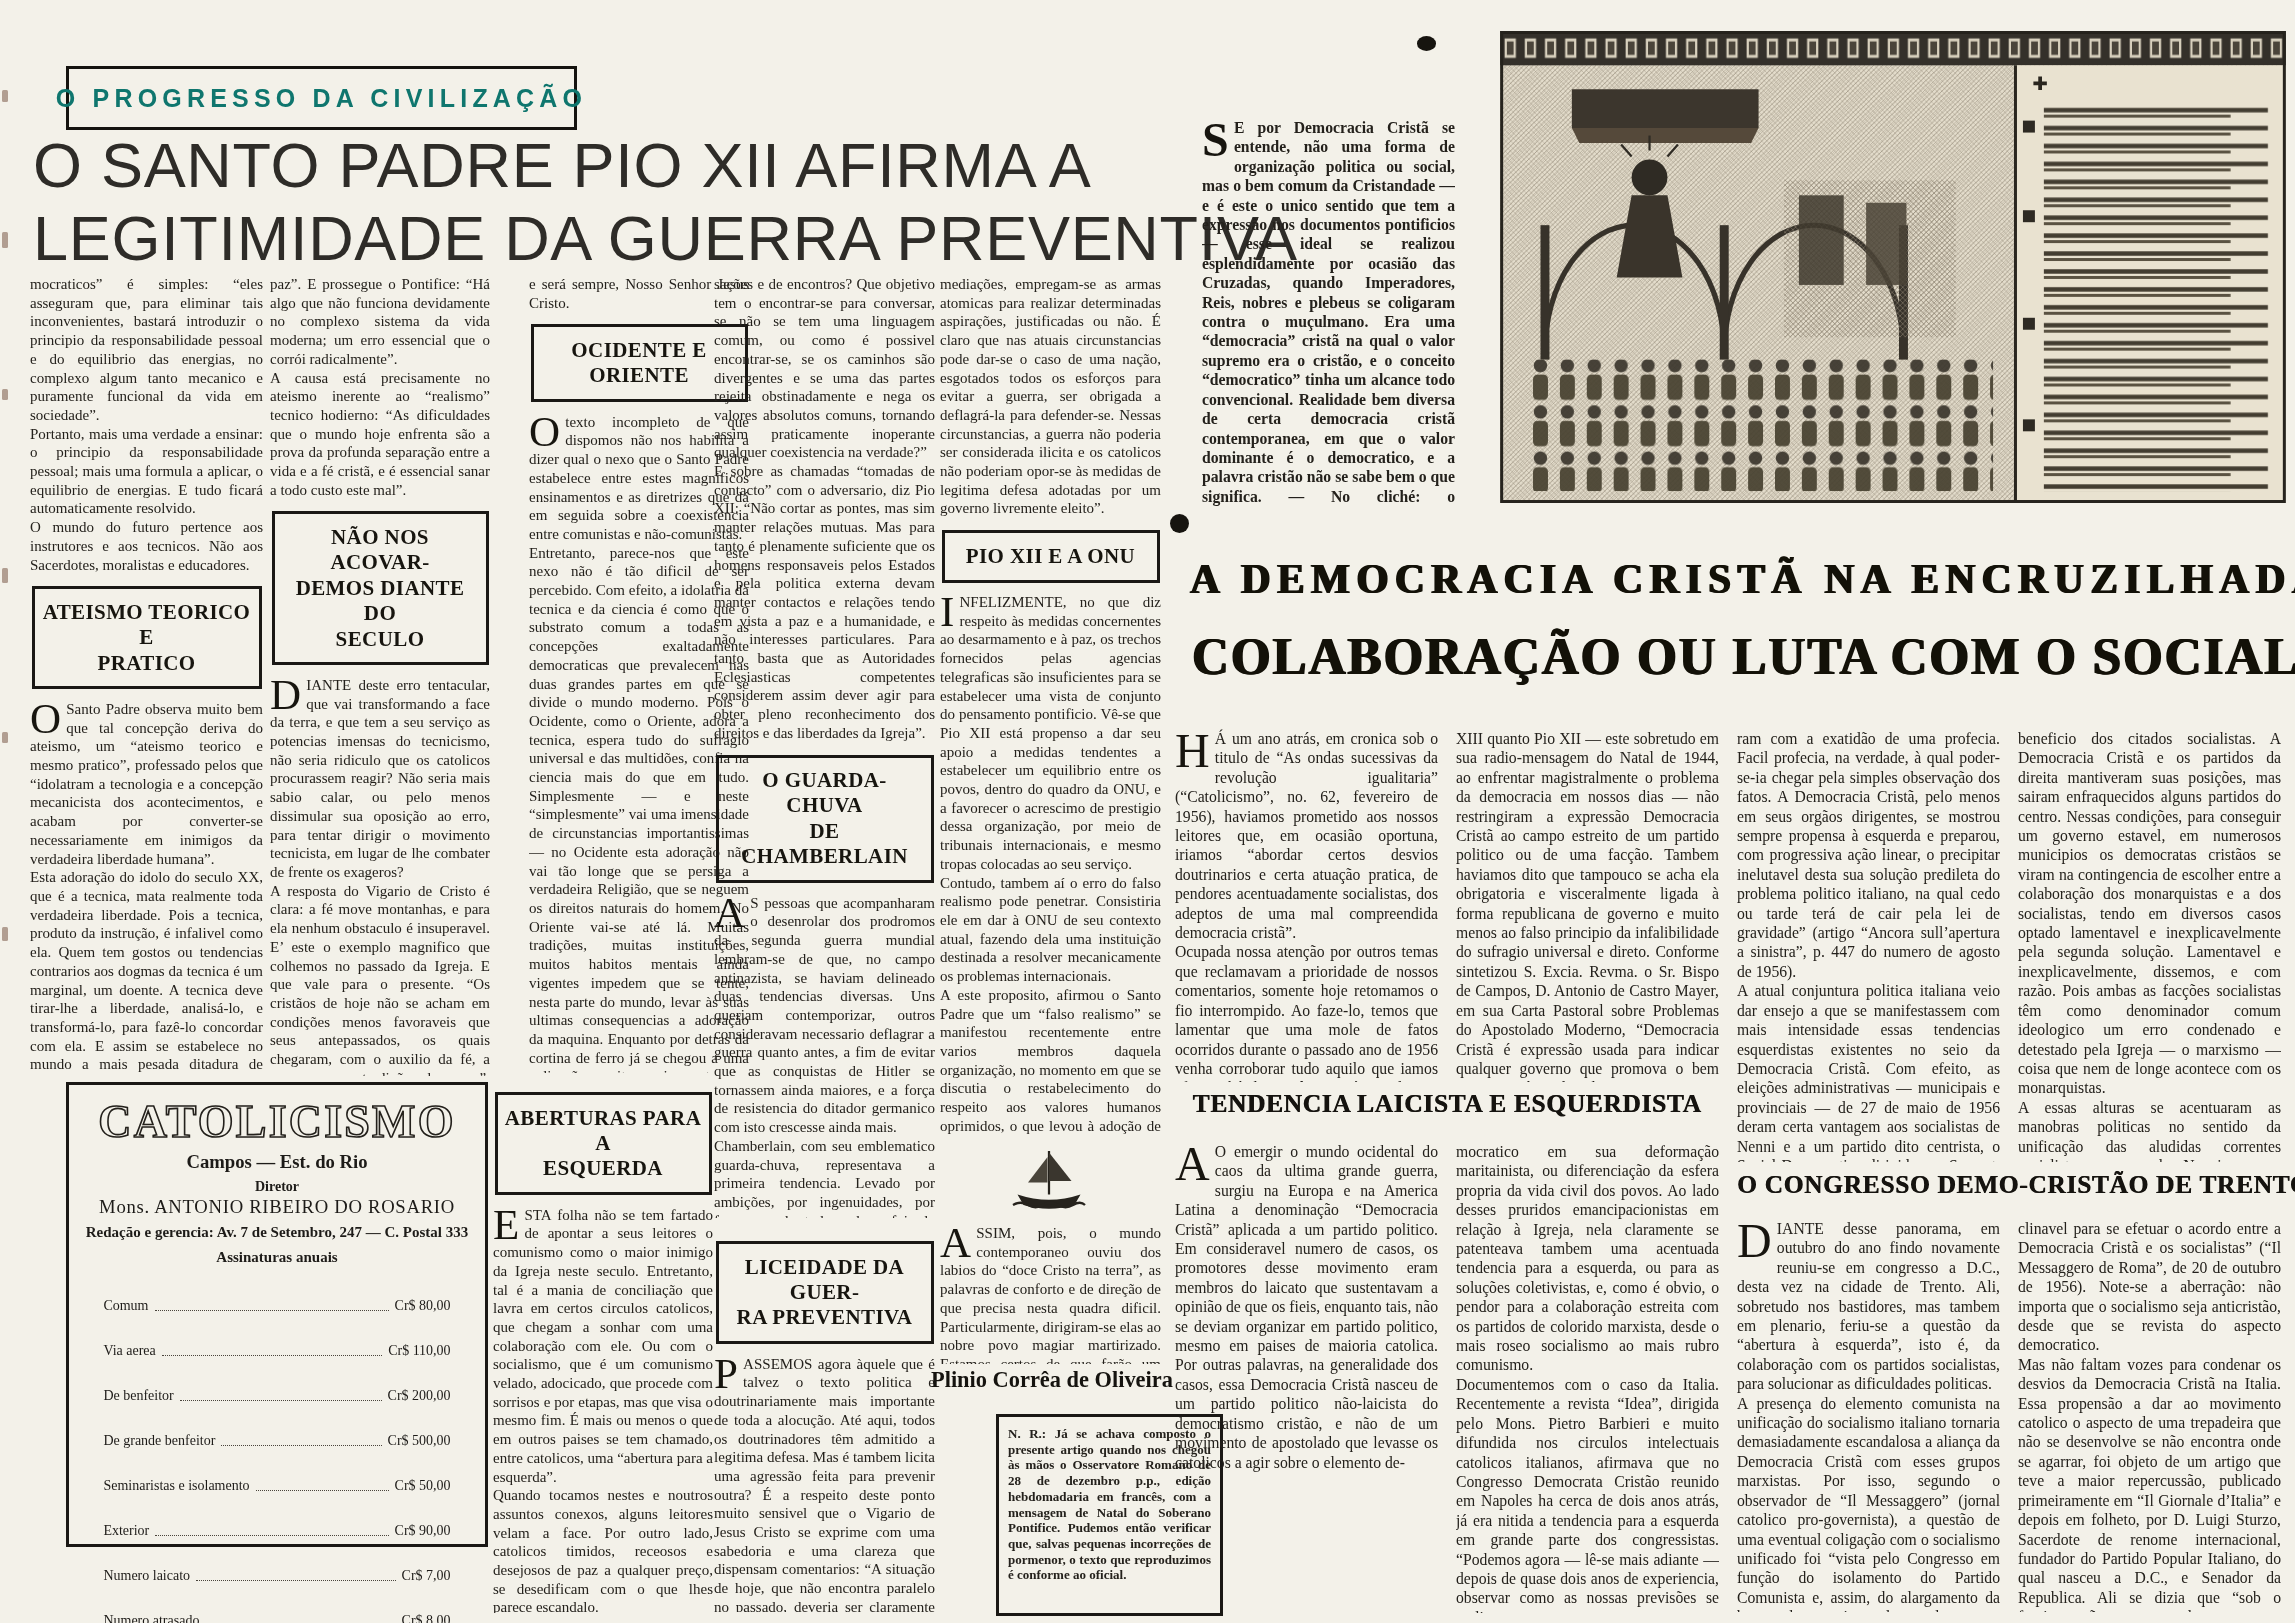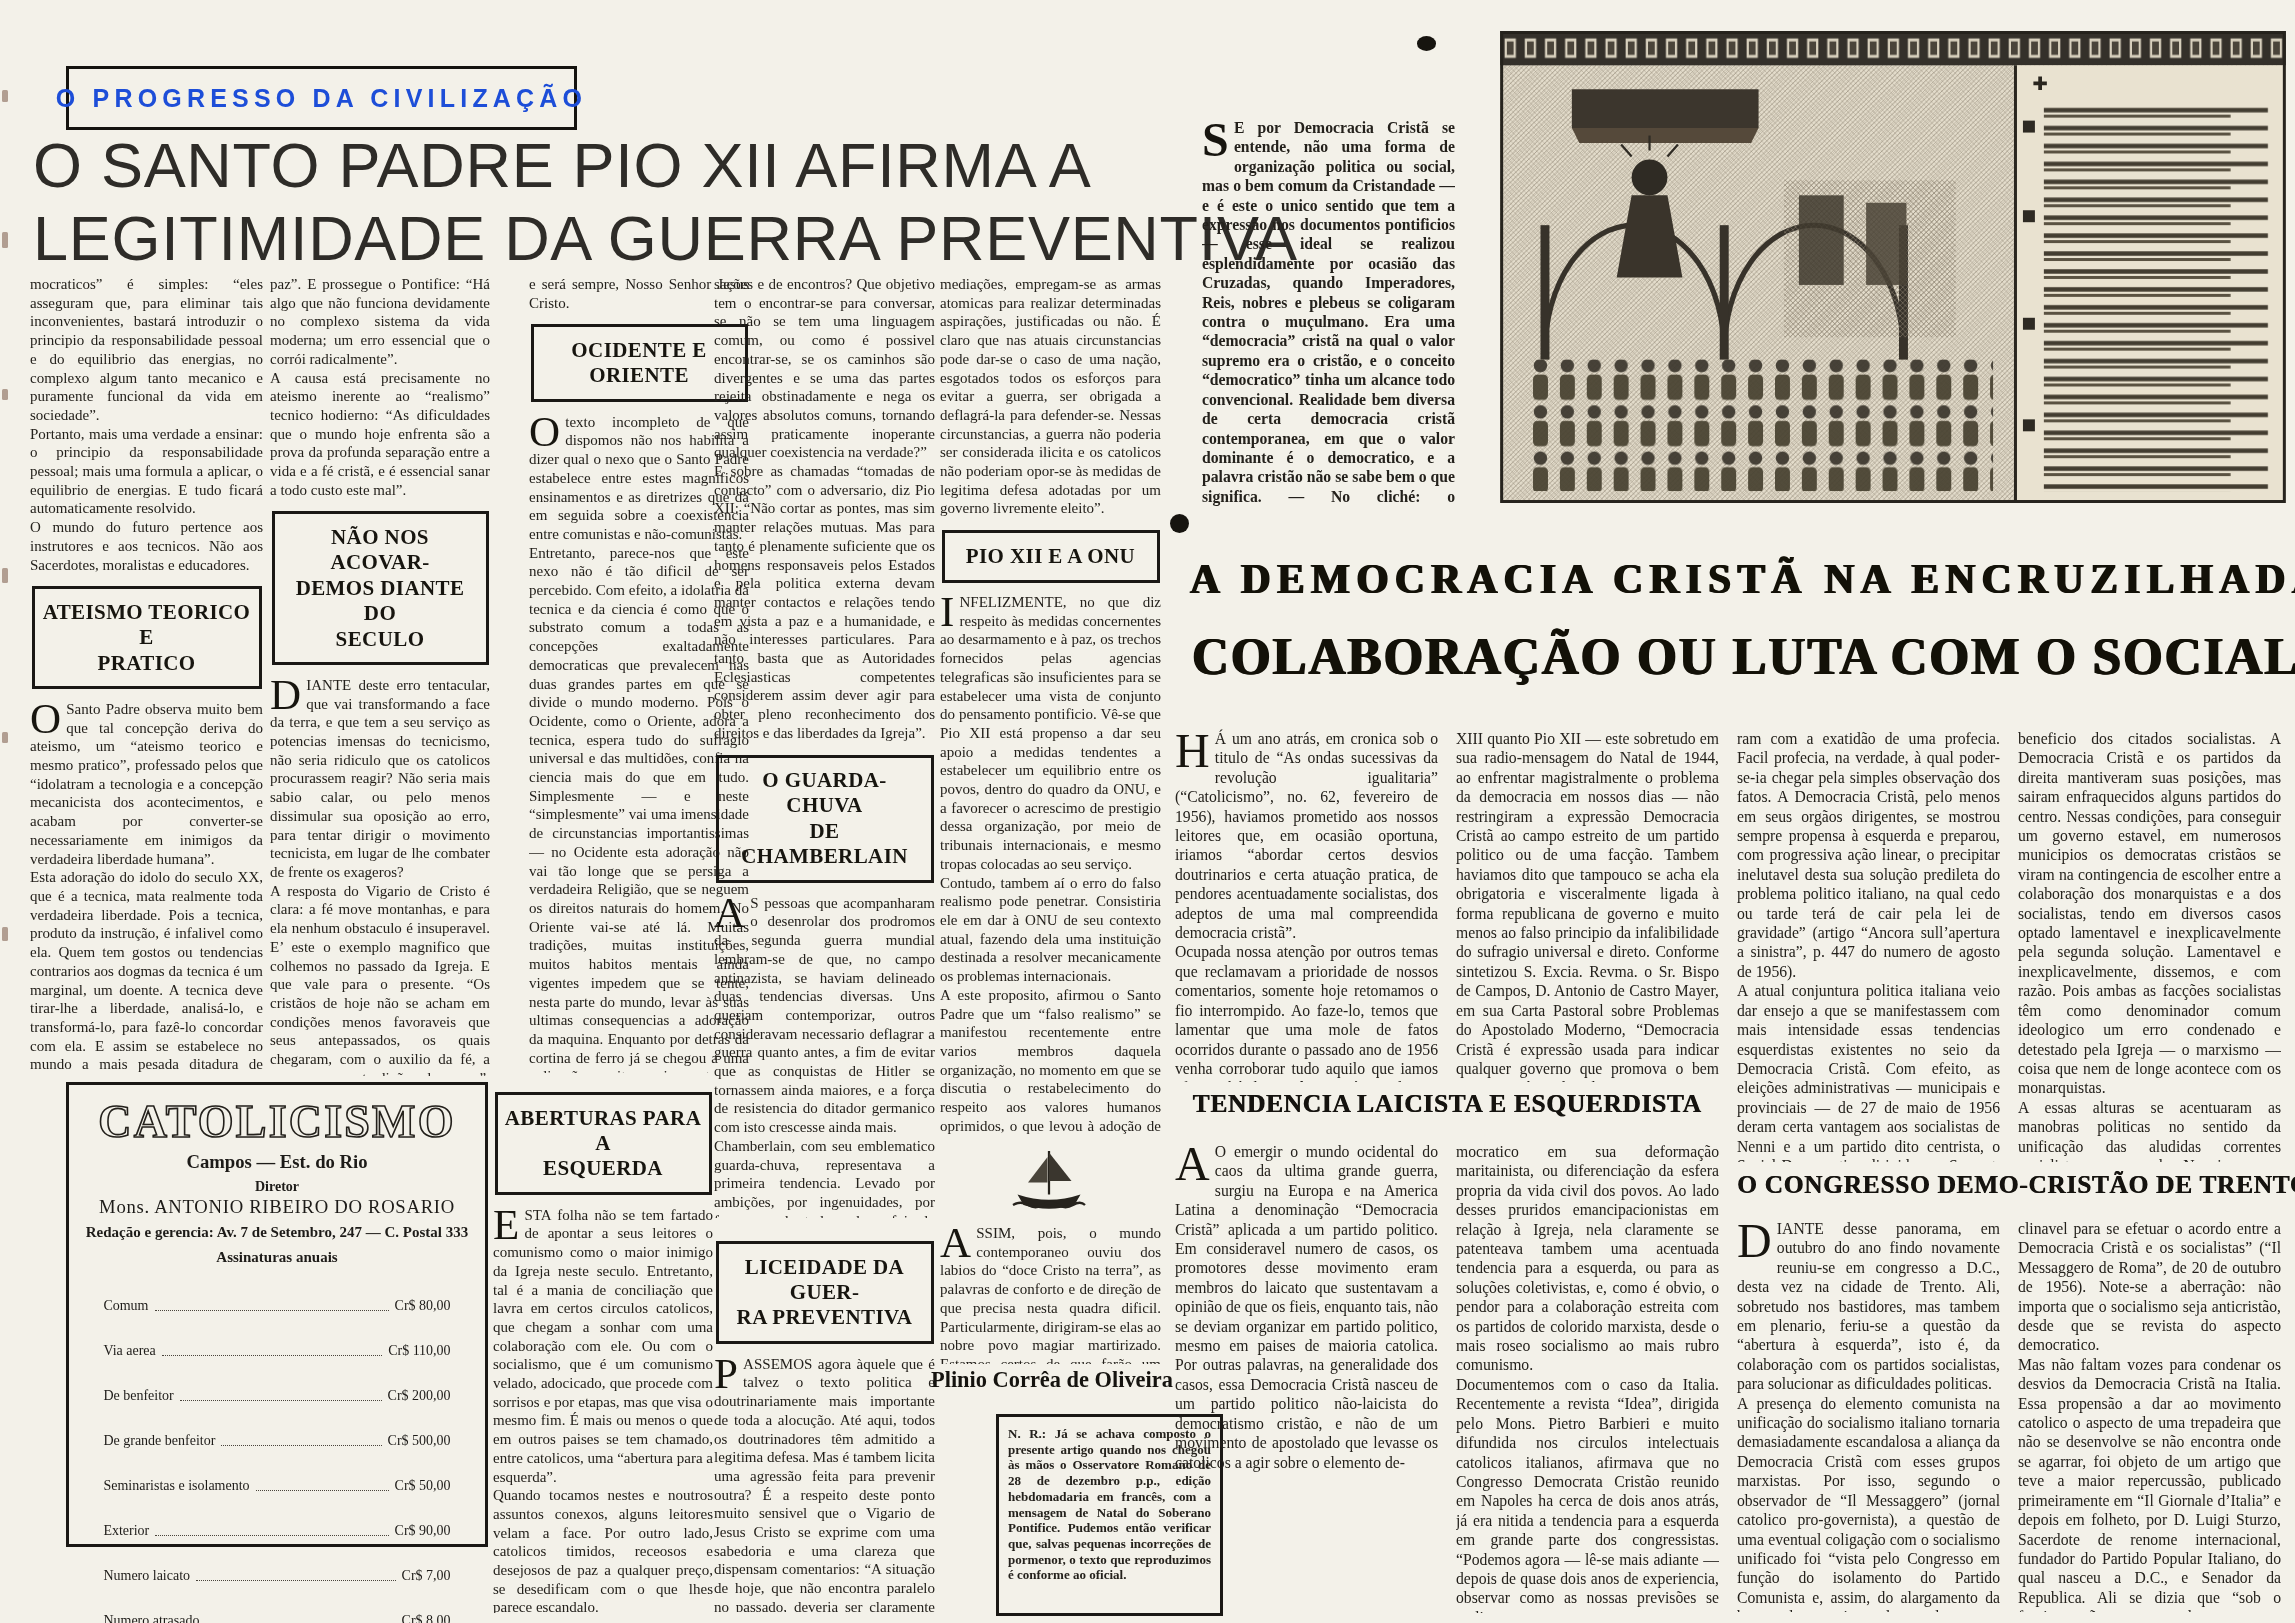--- a/index.html
+++ b/index.html
@@ -7,21 +7,21 @@
         font-family:"Liberation Serif",serif;color:#1d1b18;}
   .abs{position:absolute;}
   
   .prose{white-space:pre-line;text-align:justify;font-size:15px;line-height:18.7px;color:#24211c;}
   .prose.rt{font-size:15.7px;line-height:19.4px;}
   .colflow{overflow:hidden;}
   .dropcap{float:left;font-size:43px;line-height:34px;padding:2.2px 5.2px 0 0;color:#17150f;white-space:normal;}
   .dropcap.big{font-size:48px;line-height:39px;}
   
   .kicker-box{border:3.7px solid #15130f;padding:7.5px 10.5px;display:flex;align-items:center;justify-content:center;}
-  .kicker-box span{font-family:"Liberation Sans",sans-serif;font-weight:bold;font-size:25px;letter-spacing:5.2px;color:#1d4ed8;white-space:nowrap;}
+  .kicker-box span{font-family:"Liberation Sans",sans-serif;font-weight:bold;font-size:25px;letter-spacing:5.2px;color:#0f766e;white-space:nowrap;}
   .main-headline{font-family:"Liberation Sans",sans-serif;font-weight:300;font-size:63px;line-height:72px;
                  letter-spacing:0.7px;color:#2e2c28;white-space:nowrap;}
   
   .secbox{border:3px solid #1a1815;padding:10.5px 6px;margin:12px 1.5px 10.5px 1.5px;text-align:center;
           font-weight:bold;font-size:21px;line-height:25.4px;letter-spacing:0.4px;white-space:pre-line;color:#17150f;}
   
   .rheadline{text-align:center;white-space:nowrap;color:#131108;font-weight:bold;}
   .rheadline .inner{display:inline-block;transform:scaleX(.96);transform-origin:center;
       text-shadow:1px 0 0 currentColor,-1px 0 0 currentColor;}
   .rh1{font-size:43px;letter-spacing:6.7px;}

